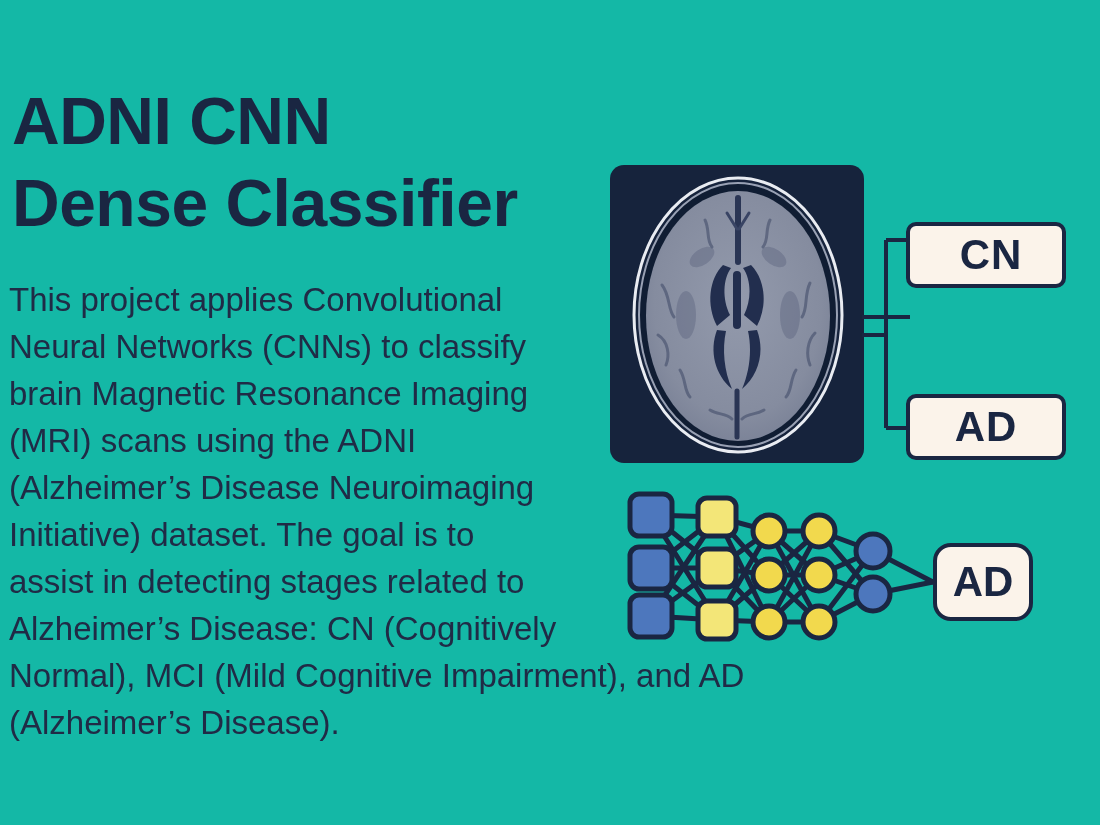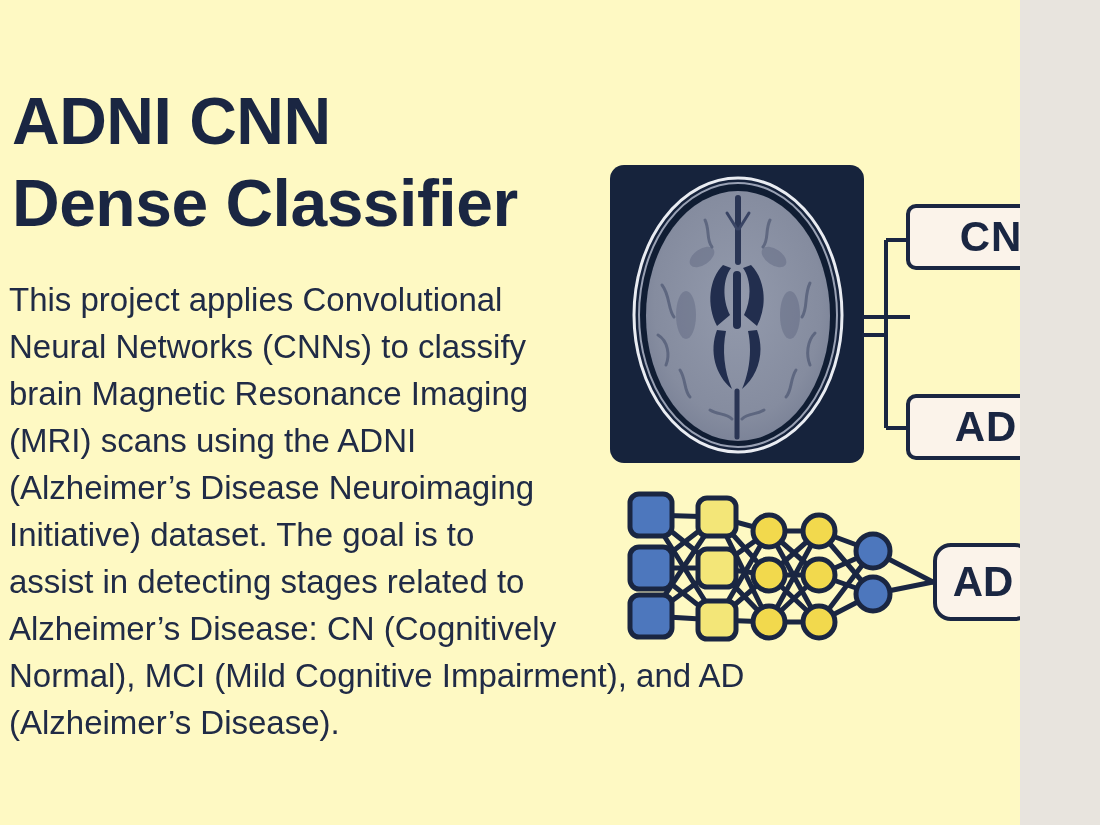--- a/index.html
+++ b/index.html
@@ -1,19 +1,19 @@
 <!DOCTYPE html>
 <html><head>
 <meta charset="utf-8">
 <style>
   html,body{margin:0;padding:0;background:#e8e4de;}
   .canvas{
     position:relative;
-    width:1020px;height:825px;
-    background:#fef9c3;
+    width:1100px;height:825px;
+    background:#14b8a6;
     overflow:hidden;
     font-family:"Liberation Sans", sans-serif;
     color:#1a2642;
   }
   .page-title{
     position:absolute;left:12px;top:80px;
     font-size:66px;font-weight:700;line-height:82px;
     letter-spacing:-0.5px;
     white-space:pre-line;
     color:#1a2642;
@@ -33,21 +33,21 @@
   }
   .mri-panel svg{display:block;width:254px;height:298px;}
   .connector-svg{position:absolute;left:855px;top:195px;width:60px;height:245px;}
   .class-box{
     position:absolute;left:906px;width:160px;height:66px;
     background:#fbf3ea;border:4px solid #1a2642;border-radius:10px;
     display:flex;align-items:center;justify-content:center;
     font-size:42px;font-weight:700;letter-spacing:1px;color:#1a2642;
     box-sizing:border-box;
   }
-  .class-box.cn{top:204px;padding-left:10px;}
+  .class-box.cn{top:222px;padding-left:10px;}
   .class-box.mci{top:299px;}
   .class-box.ad{top:394px;}
   .network-svg{position:absolute;left:615px;top:480px;width:330px;height:175px;}
   .prediction-box{
     position:absolute;left:933px;top:543px;width:100px;height:78px;
     background:#fbf3ea;border:4px solid #1a2642;border-radius:18px;
     display:flex;align-items:center;justify-content:center;
     font-size:42px;font-weight:700;color:#1a2642;
     box-sizing:border-box;
   }

